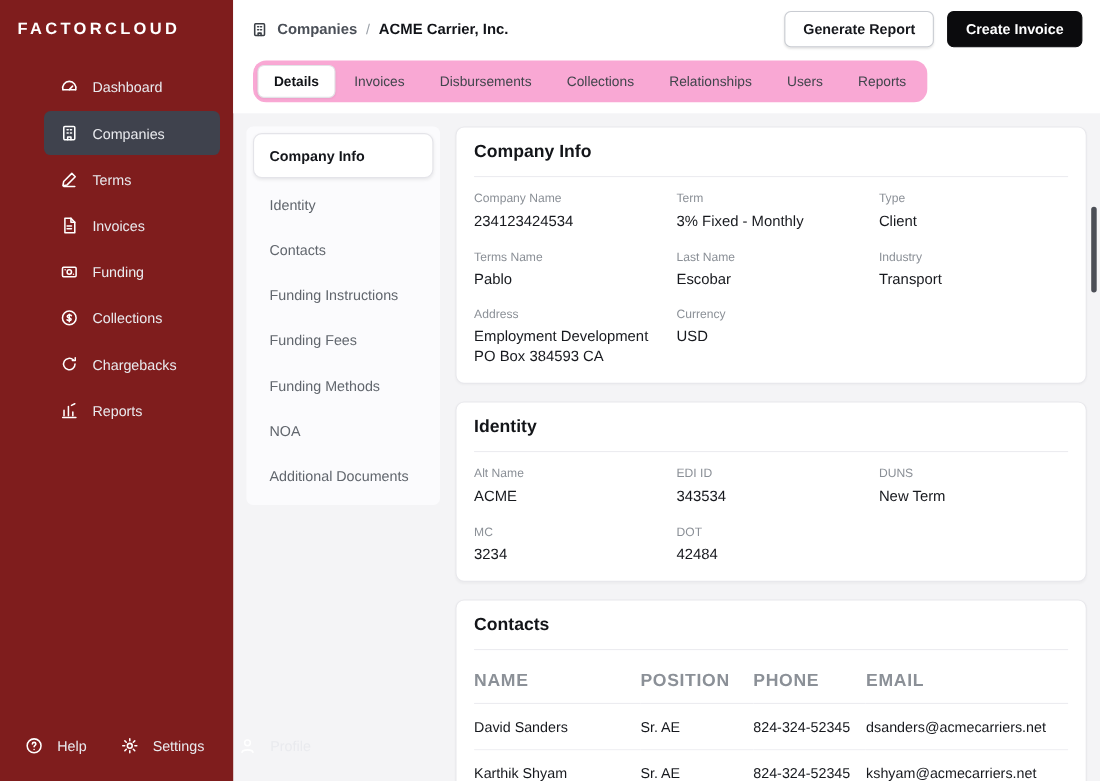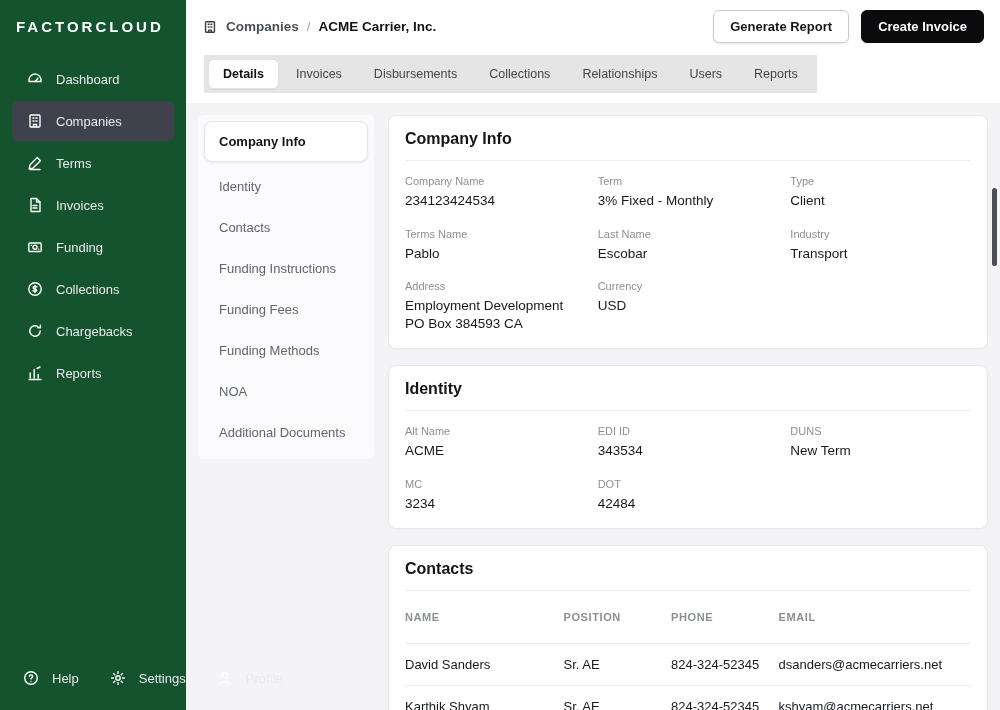--- a/index.html
+++ b/index.html
@@ -1,25 +1,25 @@
 <!DOCTYPE html>
 <html><head>
 <meta charset="utf-8">
 <style>
   * { margin:0; padding:0; box-sizing:border-box; }
   html,body { width:1000px; height:710px; overflow:hidden;
     font-family:"Liberation Sans", sans-serif; background:#f4f4f6; }
   .app { display:flex; width:1000px; height:710px; }
 
   
-  .sidebar { width:186px; flex-shrink:0; background:#14532d; color:#eef0f3;
+  .sidebar { width:212px; flex-shrink:0; background:#7f1d1d; color:#eef0f3;
     display:flex; flex-direction:column; }
   .logo { font-size:15px; font-weight:700; letter-spacing:3px; color:#ffffff;
     padding:18px 16px 24px; white-space:nowrap; }
-  .nav { display:flex; flex-direction:column; gap:2px; padding:0 12px; }
+  .nav { display:flex; flex-direction:column; gap:2px; padding:0 12px;margin-left:28px; }
   .side-item { display:flex; align-items:center; gap:12px; padding:11px 14px;
     border-radius:6px; font-size:13px; font-weight:500; color:#e9eaee; cursor:pointer; }
   .side-item.active { background:#3f424d; }
   .sicon { width:18px; height:18px; display:flex; align-items:center; color:#ffffff; flex-shrink:0; }
   .sicon svg { width:18px; height:18px; }
   .sidebar-footer { margin-top:auto; padding:0 8px 12px; display:flex; gap:2px; }
 
   
   .main { flex:1; display:flex; flex-direction:column; position:relative; min-width:0; }
   .topbar { background:#ffffff; padding:10px 16px 10px; }
@@ -30,21 +30,21 @@
   .crumb-sep { color:#9aa0a8; font-size:13px; }
   .crumb-current { font-size:13.5px; color:#111318; font-weight:700; }
   .topbar-buttons { margin-left:auto; display:flex; gap:12px; }
   .btn-outline { background:#fff; border:1px solid #c9ccd2; border-radius:6px;
     padding:8px 16px; font-size:13px; font-weight:600; color:#15171c;
     box-shadow:0 1px 2px rgba(0,0,0,.10); cursor:pointer;
     font-family:"Liberation Sans", sans-serif;text-align:center; }
   .btn-dark { background:#0b0b0d; color:#fff; border:1px solid #0b0b0d; border-radius:6px;
     padding:8px 16px; font-size:13px; font-weight:600; cursor:pointer;
     font-family:"Liberation Sans", sans-serif; }
-  .tabstrip { display:inline-flex; background:#e5e5e5; border-radius:0;
+  .tabstrip { display:inline-flex; background:#f9a8d4; border-radius:12px;
     padding:4px; margin:12px 0 0 2px; gap:2px; }
   .tab { padding:7px 14px; font-size:12.5px; color:#41454c; border-radius:6px;
     border:1px solid transparent; cursor:pointer; white-space:nowrap; }
   .tab.active { background:#fff; border-color:#e3e3e7; font-weight:700; color:#101216;
     box-shadow:0 1px 2px rgba(0,0,0,.06); }
 
   
   .content { flex:1; display:flex; gap:14px; padding:12px 12px 0; overflow:hidden; }
   .section-nav { width:176px; flex-shrink:0; background:#fbfbfd; border-radius:6px;
     padding:6px; height:fit-content; }
@@ -56,22 +56,22 @@
   .cards { flex:1; display:flex; flex-direction:column; gap:16px; min-width:0; }
   .card { background:#fff; border:1px solid #e8e8ec; border-radius:8px;
     padding:14px 16px 16px; box-shadow:0 1px 2px rgba(20,20,25,.03); }
   .card-title { font-size:16px; font-weight:700; color:#131519; padding-bottom:12px;
     border-bottom:1px solid #ececf0; margin-bottom:14px; }
   .fields { display:grid; grid-template-columns:1fr 1fr 1fr; row-gap:18px; column-gap:12px; }
   .field-label { font-size:11px; color:#8b9097; margin-bottom:5px; }
   .field-value { font-size:13.5px; color:#17191e; white-space:pre-line; line-height:1.3; }
 
   table.contacts { width:100%; border-collapse:collapse; }
-  table.contacts th { text-align:left; font-size:11px; letter-spacing:.6px;
-    color:#8b9097; font-weight:600; padding:6px 0 20px; border-bottom:1px solid #ececf0; }
+  table.contacts th { text-align:left; font-size:16px; letter-spacing:.6px;
+    color:#8b9097; font-weight:600; padding:6px 0 10px; border-bottom:1px solid #ececf0; }
   table.contacts td { font-size:13px; color:#17191e; padding:13px 0;
     border-bottom:1px solid #f0f0f3; }
   table.contacts tr:last-child td { border-bottom:none; }
   .col-name{width:28%;} .col-pos{width:19%;} .col-phone{width:19%;} .col-email{width:34%;}
 
   .scroll-thumb { position:absolute; right:3px; top:188px; width:5px; height:78px;
     background:#4b4e56; border-radius:3px; cursor:pointer; }
 </style>
 </head>
 <body>

